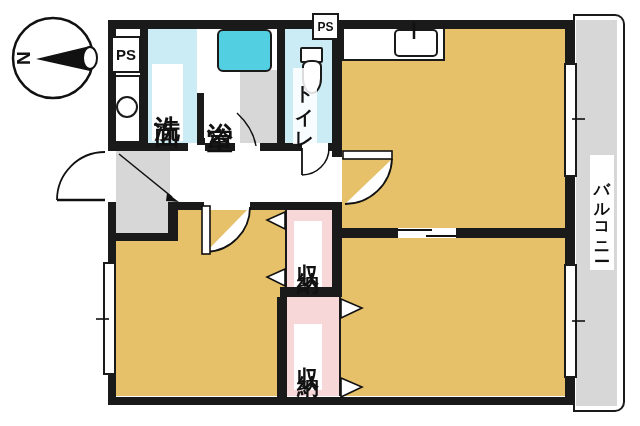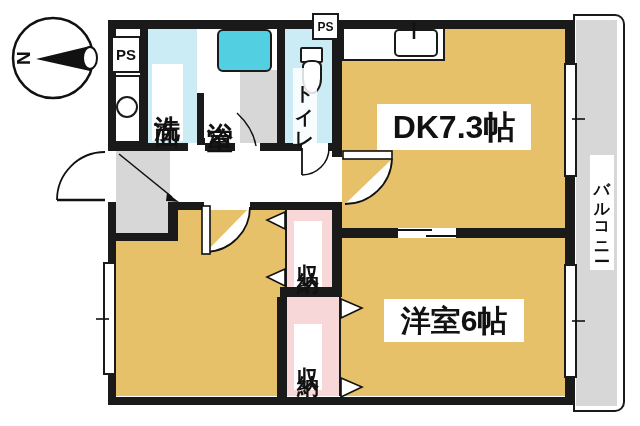--- a/index.html
+++ b/index.html
@@ -83,22 +83,20 @@
   <div class="win" style="left:564px;top:63px;width:13px;height:114px;"></div>
   <div class="win" style="left:564px;top:264px;width:13px;height:114px;"></div>
 
   <div class="label" style="left:111px;top:36px;width:30px;height:37px;border:2px solid #1a1a1a;font-size:15px;box-sizing:border-box;">
     <span>PS</span>
   </div>
   <div class="label" style="left:312px;top:13px;width:27px;height:27px;border:2px solid #1a1a1a;font-size:12px;box-sizing:border-box;">
     <span>PS</span>
   </div>
 
-  <div class="label" style="left:377px;top:104px;width:154px;height:46px;font-size:32px;">DK7.3帖</div>
-  <div class="label" style="left:384px;top:299px;width:140px;height:43px;font-size:30px;">洋室6帖</div>
   <div class="label vtext" style="left:152px;top:64px;width:31px;height:77px;font-size:26px;letter-spacing:8px;">洗面</div>
   <div class="label vtext" style="left:204px;top:72px;width:33px;height:66px;font-size:26px;letter-spacing:3px;">浴室</div>
   <div class="label vtext" style="left:293px;top:68px;width:24px;height:76px;font-size:19px;letter-spacing:2px;background:rgba(255,255,255,0.85);">トイレ</div>
   <div class="label vtext" style="left:294px;top:221px;width:28px;height:66px;font-size:22px;letter-spacing:8px;">収納</div>
   <div class="label vtext" style="left:294px;top:324px;width:28px;height:66px;font-size:22px;letter-spacing:8px;">収納</div>
   <div class="label vtext" style="left:590px;top:155px;width:24px;height:115px;font-size:16px;letter-spacing:2px;font-weight:bold;">バルコニー</div>
 
   <div class="abs" style="left:12px;top:47px;width:22px;height:22px;font-size:19px;font-weight:bold;transform:rotate(90deg);text-align:center;color:#111;">N</div>
 
   <svg class="overlay" width="640" height="426" viewBox="0 0 640 426">

